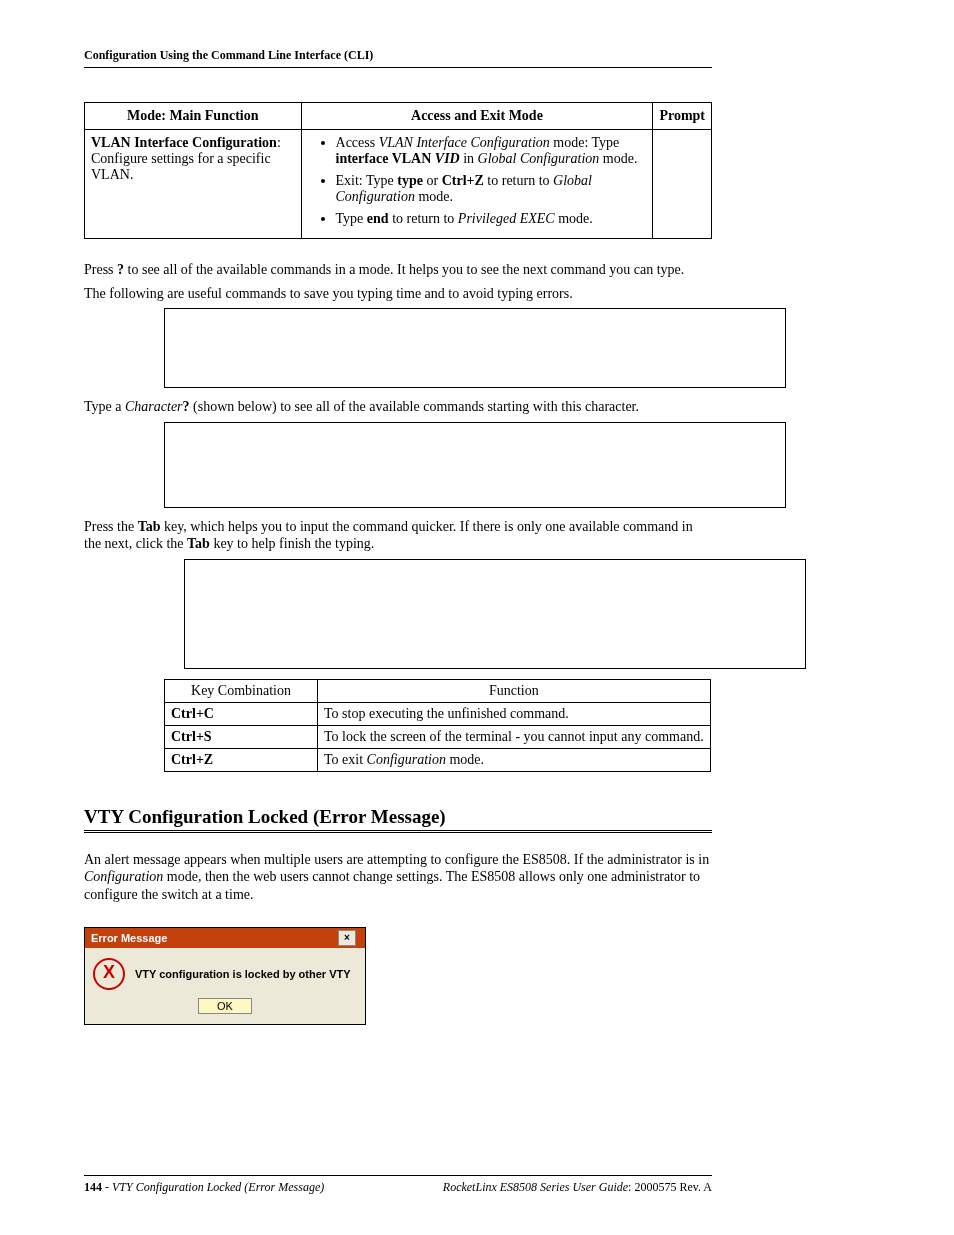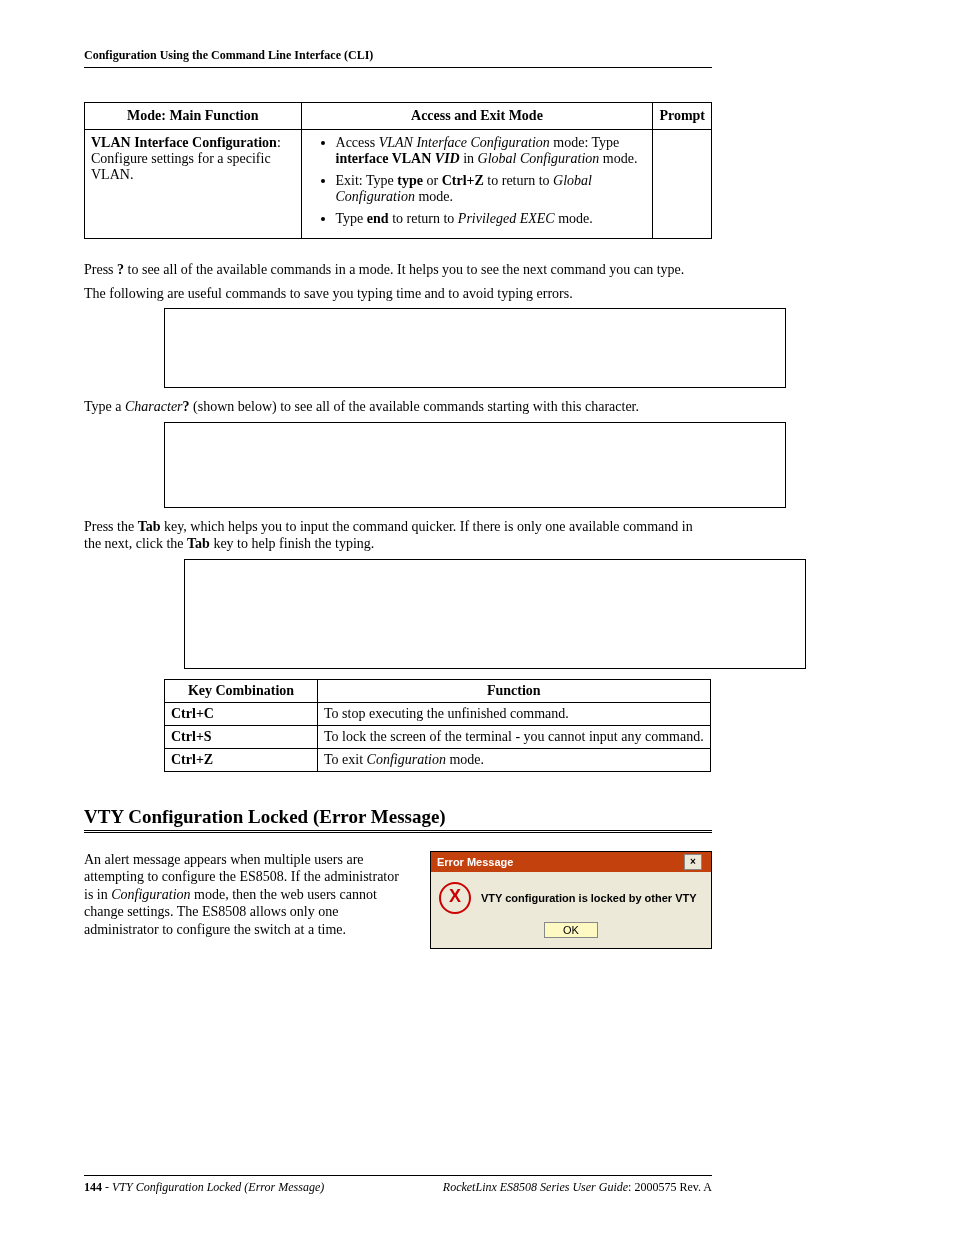--- a/index.html
+++ b/index.html
@@ -72,40 +72,41 @@
     border-collapse: collapse;
     margin: 10px auto 34px 80px;
   }
   table.keytable th, table.keytable td {
     border: 1px solid #000;
     padding: 3px 6px;
     font-size: 14px;
     text-align: left;
   }
   table.keytable th {
-    font-weight: bold;
+    font-weight: normal;
     text-align: center;
   }
   .keycol { font-weight: bold; width: 140px; }
 
   h2.section-title {
     font-size: 19px;
     font-weight: bold;
     margin: 0 0 2px 0;
   }
   .double-rule {
     border-top: 3px double #000;
     height: 0;
     margin-bottom: 18px;
   }
 
   .error-block {
     display: flex;
     align-items: flex-start;
     gap: 24px;
+    flex-direction: column;
   }
   .error-text {
     flex: 1;
     font-size: 14px;
     line-height: 1.25;
   }
 
   .dialog {
     width: 280px;
     border: 1px solid #000;

